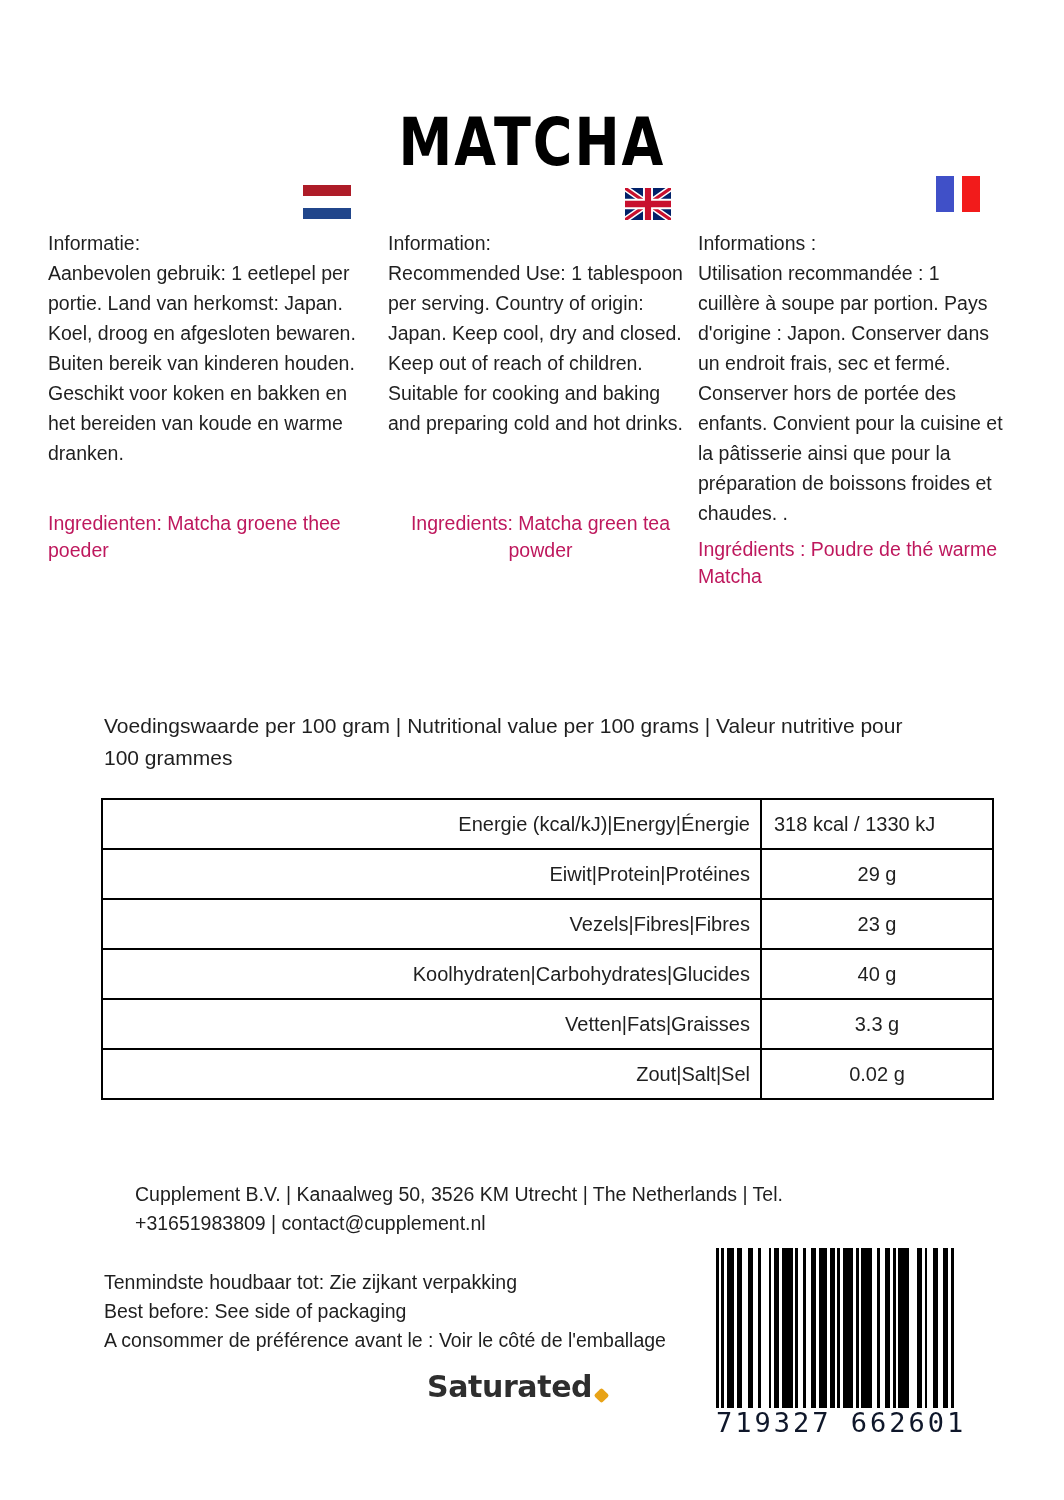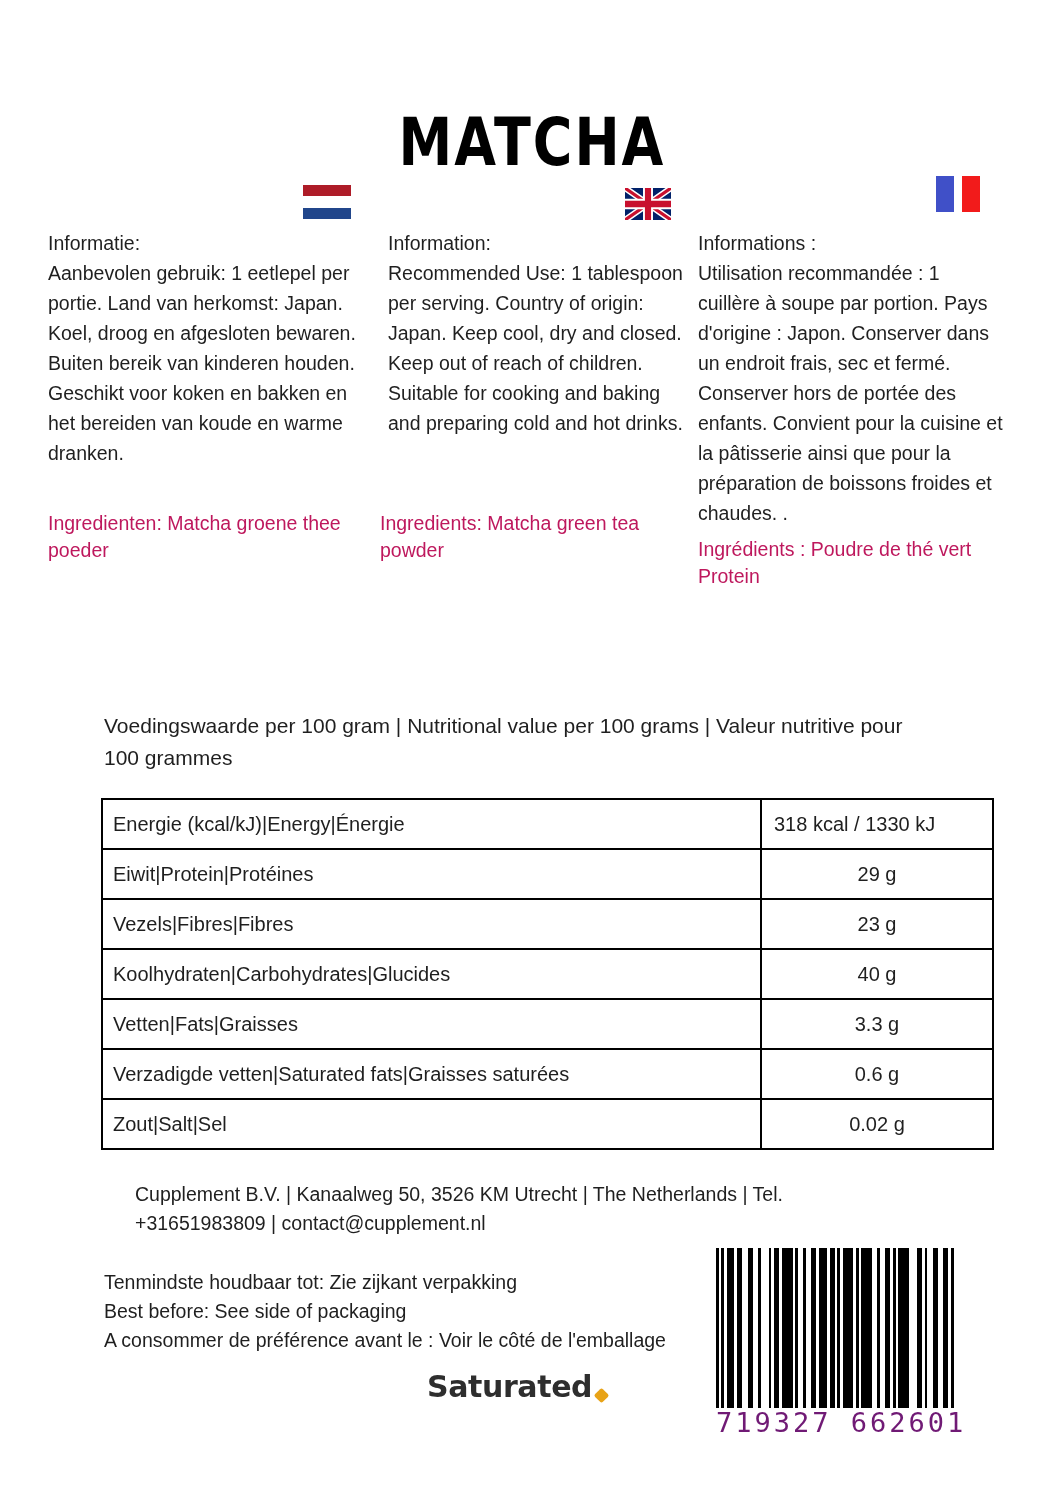--- a/index.html
+++ b/index.html
@@ -63,21 +63,21 @@
   #col-fr { left: 698px; top: 228px; width: 308px; }
 
   .ingredients {
     position: absolute;
     font-size: 19.5px;
     line-height: 26.5px;
     color: #be185d;
     white-space: pre-line;
   }
   #ing-nl { left: 48px;  top: 510px; width: 310px; }
-  #ing-en { left: 380px; top: 510px; width: 305px; }
+  #ing-en { left: 388px; top: 510px; width: 305px; text-align: center; }
   #ing-fr { left: 698px; top: 536px; width: 308px; }
 
   
   #nutrition-heading {
     position: absolute;
     left: 104px;
     top: 710px;
     width: 820px;
     font-size: 21px;
     line-height: 32px;
@@ -95,21 +95,21 @@
     table-layout: fixed;
   }
   #nutrition-table td {
     border: 2px solid #000000;
     font-size: 20px;
     color: #1f1f1f;
     height: 48px;
     padding: 0 10px;
     vertical-align: middle;
   }
-  #nutrition-table td.label-cell { width: 637px; text-align: left; }
+  #nutrition-table td.label-cell { width: 637px; text-align: right; }
   #nutrition-table td.value-cell { width: 208px; text-align: center; }
   #nutrition-table tr:first-child td.value-cell { text-align: left; padding-left: 12px; }
 
   
   #company-info {
     position: absolute;
     left: 104px;
     top: 1180px;
     width: 775px;
     font-size: 19.5px;
@@ -171,21 +171,21 @@
   #barcode-bars i {
     display: block;
     background: #000000;
     height: 100%;
   }
   #barcode-bars i.sp { background: #ffffff; }
   #barcode-number {
     font-family: "DejaVu Sans Mono", monospace;
     font-size: 27px;
     letter-spacing: 3px;
-    color: #701a75;
+    color: #0f172a;
     margin-top: -1px;
     text-align: center;
     white-space: pre;
   }
 </style>
 </head>
 <body>
 
 <div id="product-title">MATCHA</div>
 
@@ -217,21 +217,21 @@
 <div class="lang-col" id="col-en">Information:
 Recommended Use: 1 tablespoon per serving. Country of origin: Japan. Keep cool, dry and closed. Keep out of reach of children. Suitable for cooking and baking and preparing cold and hot drinks.</div>
 
 <div class="lang-col" id="col-fr">Informations :
 Utilisation recommandée : 1 cuillère à soupe par portion. Pays d'origine : Japon. Conserver dans un endroit frais, sec et fermé. Conserver hors de portée des enfants. Convient pour la cuisine et la pâtisserie ainsi que pour la préparation de boissons froides et chaudes. .</div>
 
 <div class="ingredients" id="ing-nl">Ingredienten: Matcha groene thee poeder</div>
 
 <div class="ingredients" id="ing-en">Ingredients: Matcha green tea powder</div>
 
-<div class="ingredients" id="ing-fr">Ingrédients : Poudre de thé vert Protein</div>
+<div class="ingredients" id="ing-fr">Ingrédients : Poudre de thé warme Matcha</div>
 
 <div id="nutrition-heading">Voedingswaarde per 100 gram | Nutritional value per 100 grams | Valeur nutritive pour 100 grammes</div>
 
 <table id="nutrition-table">
   <tbody id="nutrition-tbody">
       <tr>
         <td class="label-cell">Energie (kcal/kJ)|Energy|Énergie</td>
         <td class="value-cell">318 kcal / 1330 kJ</td>
       </tr>
       <tr>
@@ -242,24 +242,20 @@
         <td class="label-cell">Vezels|Fibres|Fibres</td>
         <td class="value-cell">23 g</td>
       </tr>
       <tr>
         <td class="label-cell">Koolhydraten|Carbohydrates|Glucides</td>
         <td class="value-cell">40 g</td>
       </tr>
       <tr>
         <td class="label-cell">Vetten|Fats|Graisses</td>
         <td class="value-cell">3.3 g</td>
-      </tr>
-      <tr>
-        <td class="label-cell">Verzadigde vetten|Saturated fats|Graisses saturées</td>
-        <td class="value-cell">0.6 g</td>
       </tr>
       <tr>
         <td class="label-cell">Zout|Salt|Sel</td>
         <td class="value-cell">0.02 g</td>
       </tr>
     </tbody>
 </table>
 
 <div id="company-info">Cupplement B.V. | Kanaalweg 50, 3526 KM Utrecht | The Netherlands | Tel. +31651983809 | contact@cupplement.nl</div>
 

